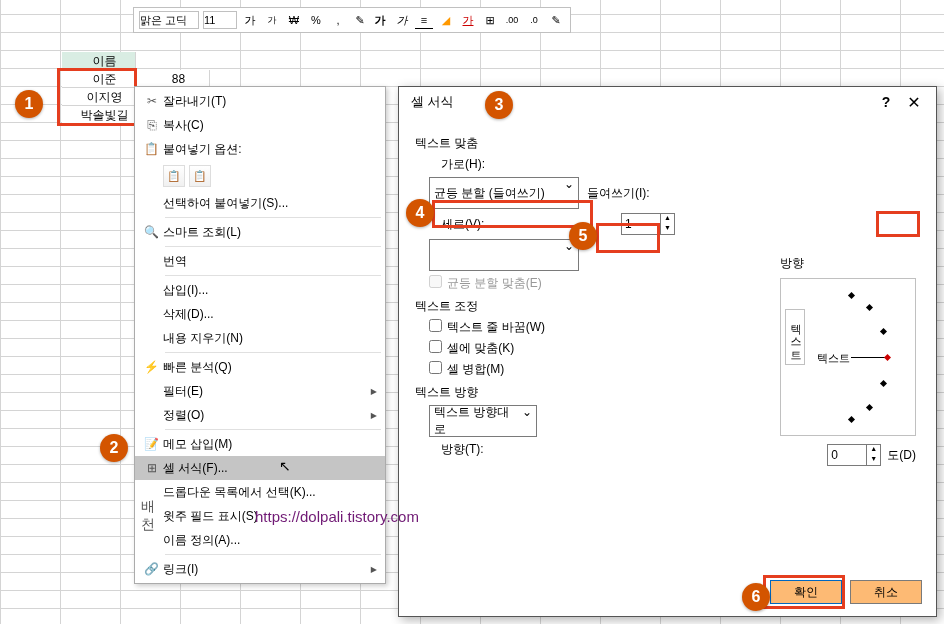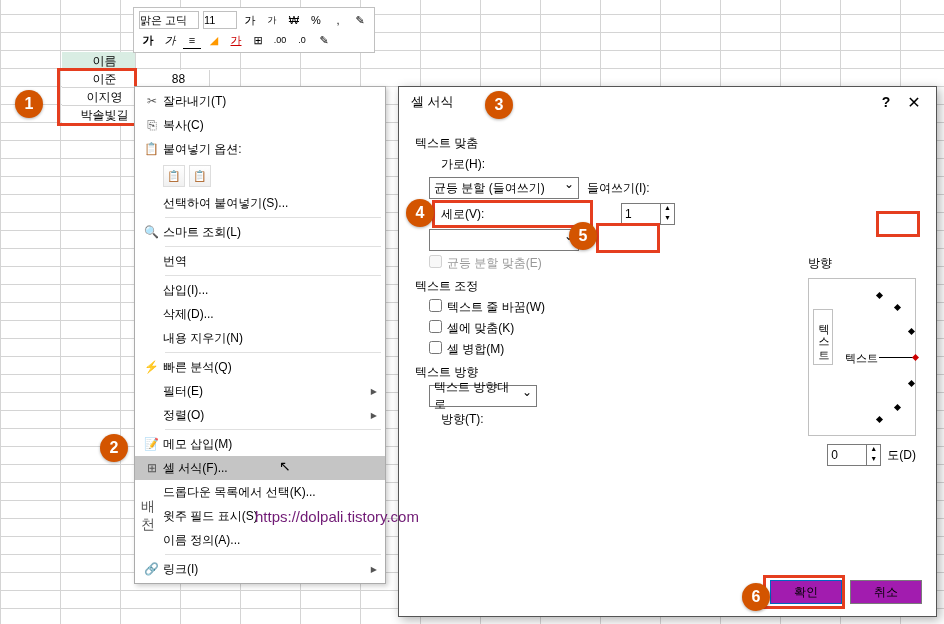--- a/index.html
+++ b/index.html
@@ -28,21 +28,21 @@
     
     
     .mini-toolbar {
       position: absolute;
       top: 7px;
       left: 133px;
       background: #fff;
       border: 1px solid #c0c0c0;
       padding: 3px 5px;
       display: flex;
-      flex-direction: column;
+      flex-direction: row;
       gap: 2px;
       z-index: 10;
     }
     .mini-row { display: flex; align-items: center; gap: 4px; }
     .mini-row select, .mini-row input {
       font-size: 11px;
       border: 1px solid #c0c0c0;
       height: 18px;
     }
     .font-select { width: 60px; }
@@ -250,21 +250,21 @@
       margin: 6px 0 4px 0;
     }
     .form-row {
       display: flex;
       align-items: center;
       margin: 4px 0 4px 14px;
       gap: 8px;
     }
     .form-label { min-width: 54px; margin-left: 12px; }
     .combo {
-      height: 22px;
+      height: 32px;
       border: 1px solid #7a7a7a;
       background: #fff;
       padding: 0 18px 0 4px;
       font-size: 12px;
       width: 150px;
       position: relative;
       display: inline-flex;
       align-items: center;
       cursor: pointer;
     }
@@ -330,21 +330,21 @@
       border: 3px solid #e53e1f;
       z-index: 30;
       pointer-events: none;
     }
     
     
     .orient-panel {
       position: absolute;
       top: 168px;
       right: 20px;
-      width: 108px;
+      width: 136px;
     }
     .orient-box {
       border: 1px solid #c0c0c0;
       height: 158px;
       background: #fff;
       position: relative;
       margin-top: 6px;
     }
     .orient-vert {
       position: absolute;
@@ -400,21 +400,21 @@
       position: absolute;
       bottom: 12px;
       right: 14px;
       display: flex;
       gap: 8px;
     }
     .dlg-btn {
       width: 72px;
       height: 24px;
       border: 1px solid #7a7a7a;
-      background: #a21caf;
+      background: #fdba74;
       cursor: pointer;
       font-size: 12px;
     }
     .dlg-btn.primary {
       border: 1px solid #0067c0;
     }
     .ok-highlight {
       position: absolute;
       bottom: 7px;
       right: 91px;

